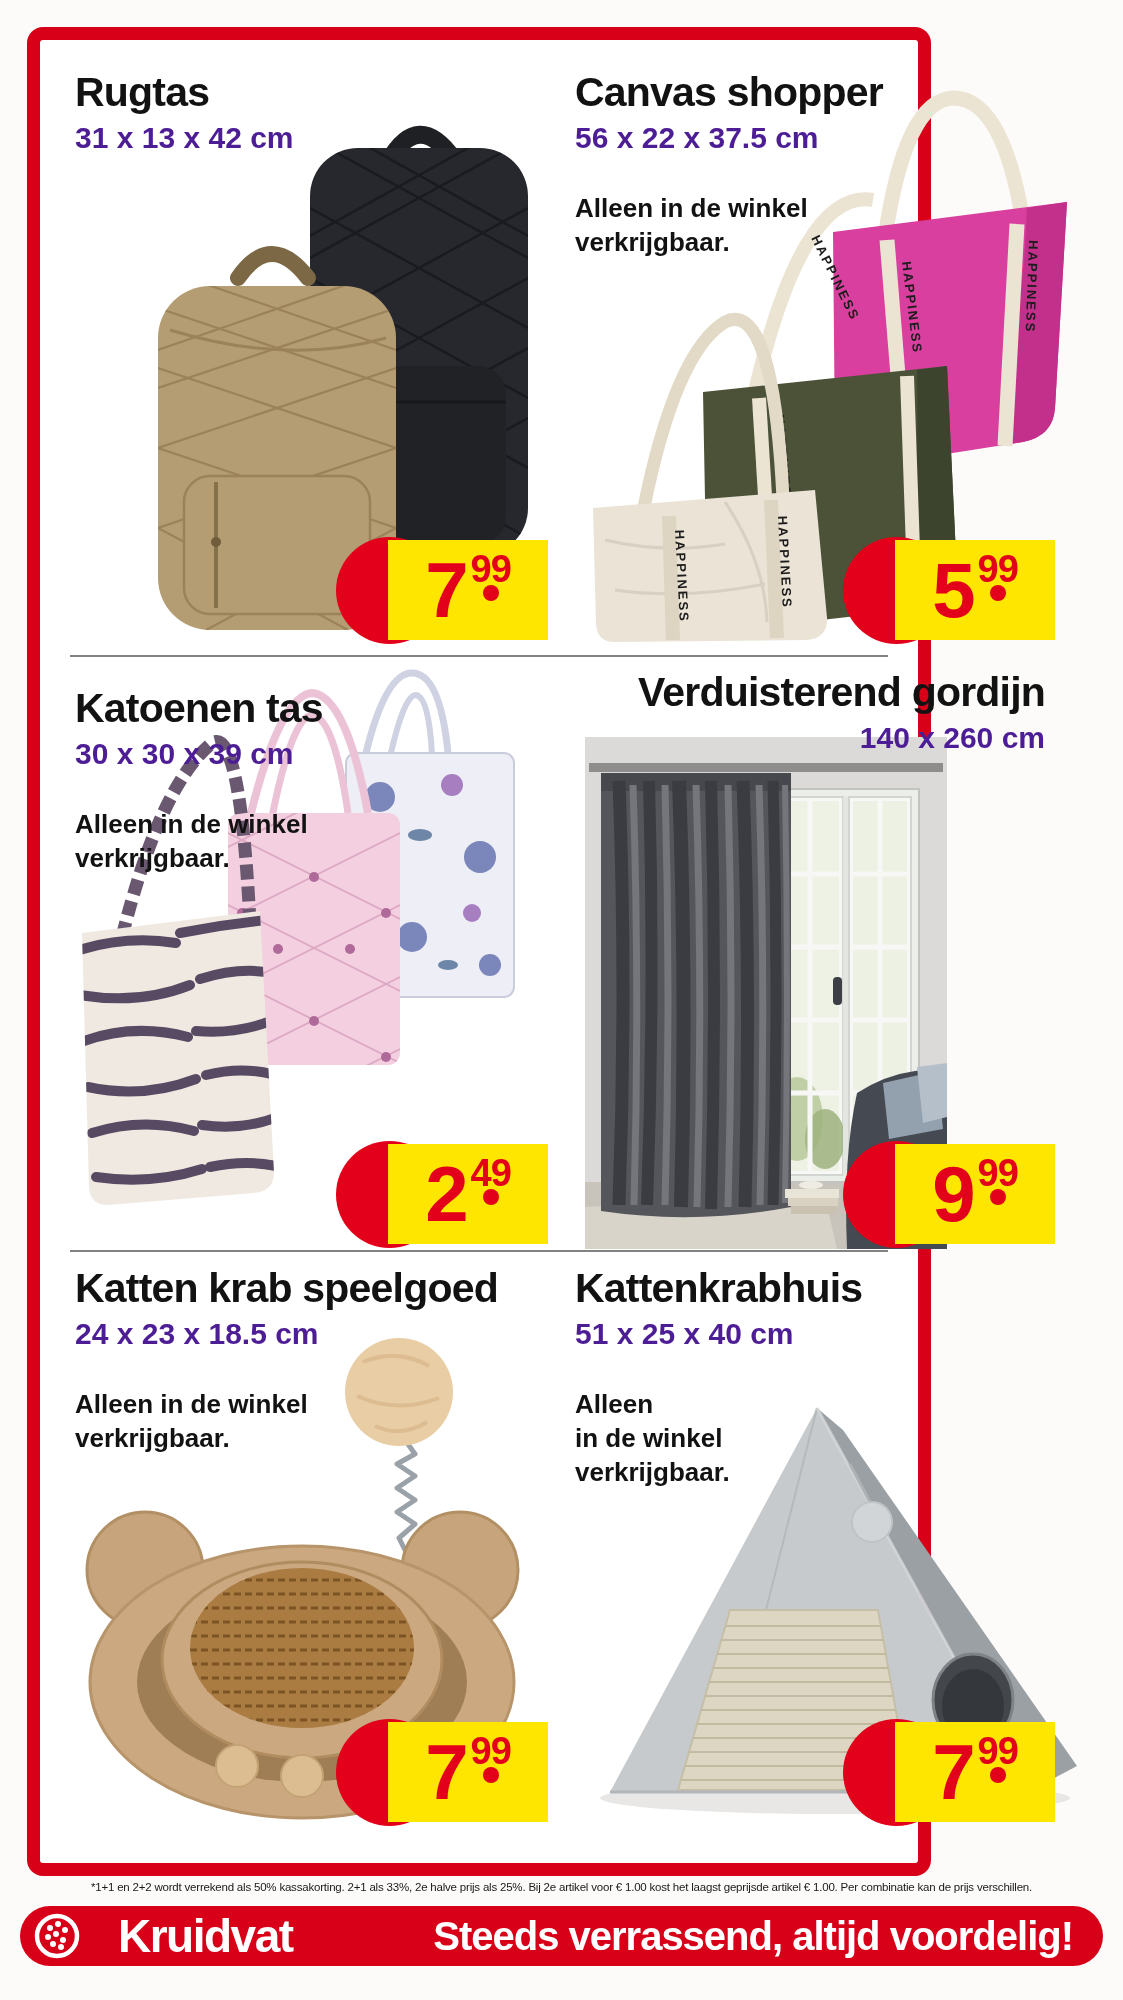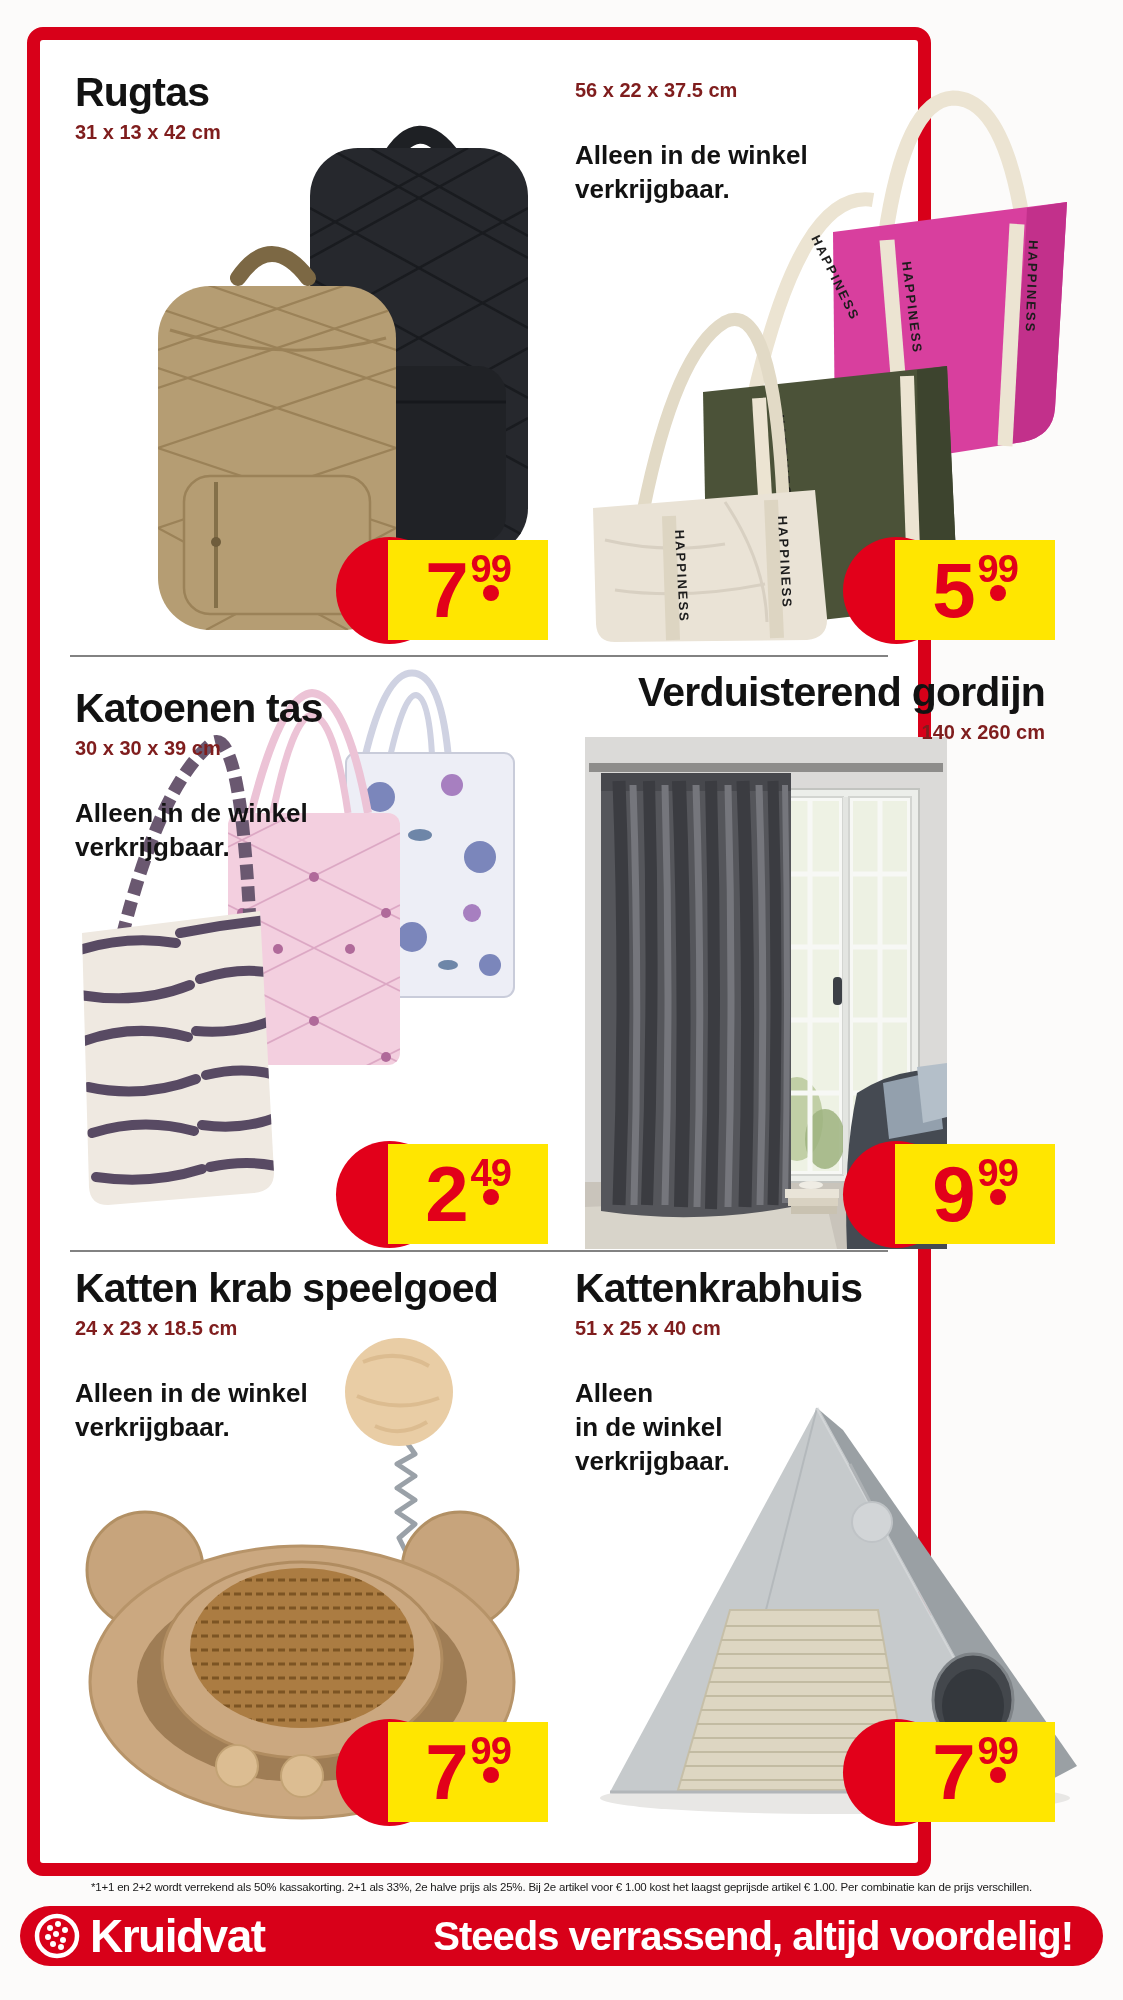--- a/index.html
+++ b/index.html
@@ -8,40 +8,40 @@
 
   
   .panel{position:absolute;left:27px;top:27px;width:904px;height:1849px;background:#ffffff;
          border:13px solid #d80019;border-radius:16px;box-sizing:border-box;}
 
   .divider{position:absolute;left:30px;right:30px;height:2px;background:#828282;z-index:1;}
   .d1{top:615px;} .d2{top:1210px;}
 
   .tinfo{position:absolute;z-index:3;width:470px;}
   .tinfo h2{margin:0;font-size:41px;font-weight:bold;color:#121212;letter-spacing:-0.8px;line-height:1.02;}
-  .size{font-size:20px;font-weight:bold;color:#7f1d1d;margin-top:7px;}
+  .size{font-size:30px;font-weight:bold;color:#4c1d95;margin-top:7px;}
   .avail{font-size:26px;font-weight:bold;color:#121212;margin-top:36px;line-height:1.32;white-space:pre-line;}
 
   .img{position:absolute;z-index:0;}
 
   
   .badge{position:absolute;width:212px;height:100px;z-index:5;}
   .bcircle{position:absolute;left:0;top:-3px;width:107px;height:107px;border-radius:50%;background:#e2001a;}
   .brect{position:absolute;left:52px;top:0;width:160px;height:100px;background:#ffe600;
          display:flex;align-items:center;justify-content:center;}
   .p-int{font-size:78px;font-weight:bold;color:#e2001a;line-height:1;letter-spacing:-4px;}
   .p-frac{display:flex;flex-direction:column;align-items:center;height:76px;margin-left:6px;padding-top:1px;}
   .p-cents{font-size:38px;font-weight:bold;color:#e2001a;line-height:0.85;letter-spacing:-1px;}
   .p-dot{width:16px;height:16px;border-radius:50%;background:#e2001a;}
 
   
   .fineprint{position:absolute;left:40px;right:40px;top:1881px;text-align:center;
              font-size:11.5px;letter-spacing:-0.2px;color:#1a1a1a;z-index:2;}
   .footbar{position:absolute;left:20px;top:1906px;width:1083px;height:60px;border-radius:30px;
-           background:#d80019;display:flex;align-items:center;padding:0 30px 0 12px;box-sizing:border-box;z-index:2;}
+           background:#d80019;display:flex;align-items:center;padding:0 30px 0 12px;box-sizing:border-box;z-index:2;gap:28px;}
   .brand{color:#ffffff;font-size:46px;font-weight:bold;letter-spacing:-1.5px;margin-left:8px;}
   .slogan{margin-left:auto;color:#ffffff;font-size:40px;font-weight:bold;letter-spacing:-1px;}
 </style>
 </head>
 <body>
 
 <div class="page">
   <div class="panel">
     <div class="divider d1"></div>
     <div class="divider d2"></div>
@@ -120,20 +120,21 @@
           <path d="M68,442 Q100,282 150,252 Q198,228 208,428" stroke="#e2dac6" stroke-width="13" fill="none"></path>
           <path d="M18,438 L240,420 L252,548 Q253,568 232,570 L40,572 Q22,572 21,554 Z" fill="#eae3d6"></path>
           <path d="M30,470 q60,14 120,4 M40,520 q70,10 150,-6 M150,432 q40,60 42,120" stroke="#d8d0c2" stroke-width="3" fill="none"></path>
           <path d="M94,446 L98,570" stroke="#ddd5c2" stroke-width="14"></path>
           <path d="M196,430 L202,568" stroke="#ddd5c2" stroke-width="14"></path>
           <text transform="translate(100,460) rotate(87)" font-size="13" font-weight="bold" letter-spacing="2" fill="#1c1c1c">HAPPINESS</text>
           <text transform="translate(203,446) rotate(87)" font-size="13" font-weight="bold" letter-spacing="2" fill="#1c1c1c">HAPPINESS</text>
         </g>
       </svg>
       <header class="tinfo" style="left:535px;top:32px;">
+        <h2>Canvas shopper</h2>
         <div class="size">56 x 22 x 37.5 cm</div>
         <div class="avail">Alleen in de winkel
 verkrijgbaar.</div>
       </header>
       <div class="badge" style="left:803px;top:500px;">
         <div class="bcircle"></div>
         <div class="brect">
           <span class="p-int">5</span>
           <span class="p-frac">
               <span class="p-cents">99</span>

